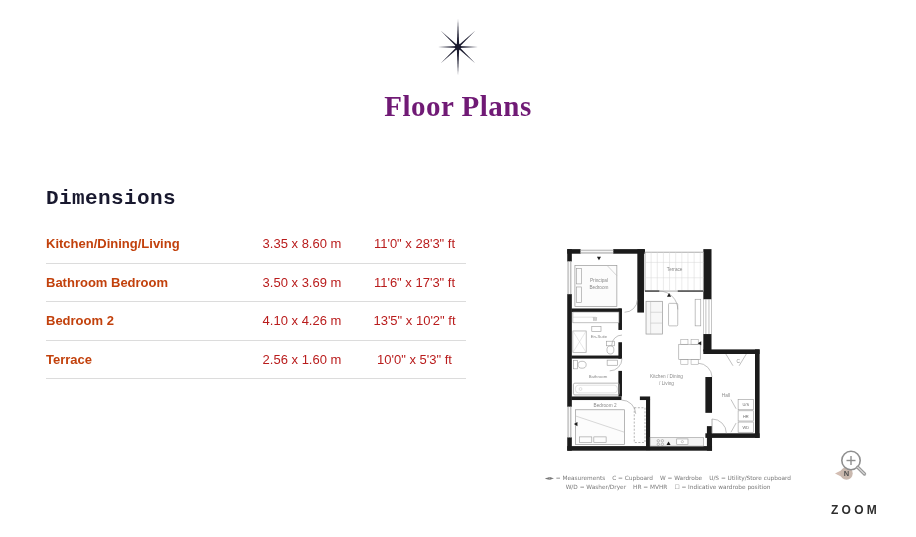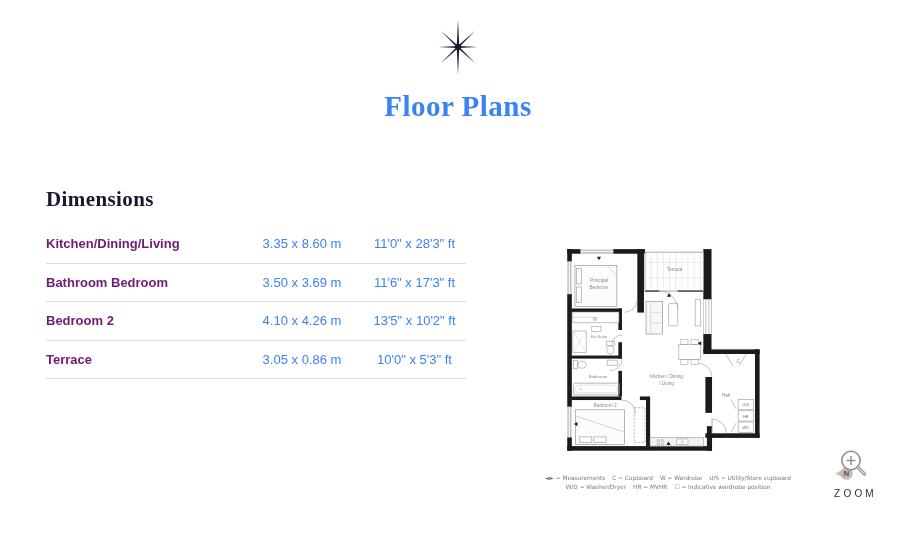--- a/index.html
+++ b/index.html
@@ -14,61 +14,61 @@
   
   .star-wrap {
     position: absolute; top: 14px; left: 0; width: 916px;
     display: flex; justify-content: center;
   }
   .page-title {
     position: absolute; top: 90px; left: 0; width: 916px;
     text-align: center;
     font-family: "Liberation Serif", serif;
     font-size: 29px; font-weight: 700;
-    color: #3b82f6; letter-spacing: 0.5px;
+    color: #701a75; letter-spacing: 0.5px;
   }
   
   .section-heading {
     position: absolute; top: 187px; left: 46px;
-    font-family: Liberation Serif, serif;
+    font-family: Liberation Mono, monospace;
     font-size: 21px; font-weight: 700;
     color: #18182e; letter-spacing: 0.4px;
   }
   .dim-table {
     position: absolute; top: 225px; left: 46px; width: 420px;
   }
   .dim-row {
     display: grid;
     grid-template-columns: 195px 122px 103px;
     align-items: center;
     height: 38.5px;
     border-bottom: 1px solid #dcdcdc;
   }
-  .dim-room { font-size: 13px; font-weight: 700; color: #701a75; }
-  .dim-metric, .dim-imperial { font-size: 13px; color: #3b82f6; text-align: center; }
+  .dim-room { font-size: 13px; font-weight: 700; color: #c2410c; }
+  .dim-metric, .dim-imperial { font-size: 13px; color: #b91c1c; text-align: center; }
   
   .floorplan {
     position: absolute; top: 244px; left: 562px; width: 212px;
   }
   .plan-legend {
     margin-top: 7px;
     display: flex; flex-direction: column; align-items: center; gap: 3px;
   }
   .legend-row { display: flex; gap: 7px; white-space: nowrap; }
   .legend-row span { font-size: 5.8px; color: #7a7a7a; font-family: "DejaVu Sans", sans-serif; }
   
   .zoom-widget {
     position: absolute; top: 449px; left: 822px; width: 64px;
     display: flex; flex-direction: column; align-items: center;
     cursor: pointer;
   }
   .zoom-label {
-    margin-top: 1px;
-    font-size: 10px; letter-spacing: 3.2px; color: #2e2e2e;
-    font-weight: 400; padding-left: 3px;
+    margin-top: 16px;
+    font-size: 12px; letter-spacing: 3.2px; color: #2e2e2e;
+    font-weight: 700; padding-left: 3px;
   }
   svg text {
     font-family: "Liberation Sans", sans-serif;
     fill: #8a8a8a;
   }
   .room-label { font-size: 4.6px; }
   .room-label-sm { font-size: 4.2px; }
   .closet-label { font-size: 3.9px; fill: #6d6d6d; }
 </style>
 </head>
@@ -103,21 +103,21 @@
       <div class="dim-metric">3.50 x 3.69 m</div>
       <div class="dim-imperial">11'6" x 17'3" ft</div>
     </div>
     <div class="dim-row">
       <div class="dim-room">Bedroom 2</div>
       <div class="dim-metric">4.10 x 4.26 m</div>
       <div class="dim-imperial">13'5" x 10'2" ft</div>
     </div>
     <div class="dim-row">
       <div class="dim-room">Terrace</div>
-      <div class="dim-metric">3.05 x 0.86 m</div>
+      <div class="dim-metric">2.56 x 1.60 m</div>
       <div class="dim-imperial">10'0" x 5'3" ft</div>
     </div>
   </div>
 
   <div class="floorplan">
     <svg width="210" height="220" viewBox="0 0 205 215">
 
       <g fill="#1b1b1b">
         <rect x="5" y="5" width="4.5" height="197"></rect>
         <rect x="5" y="5" width="76" height="4.5"></rect>

